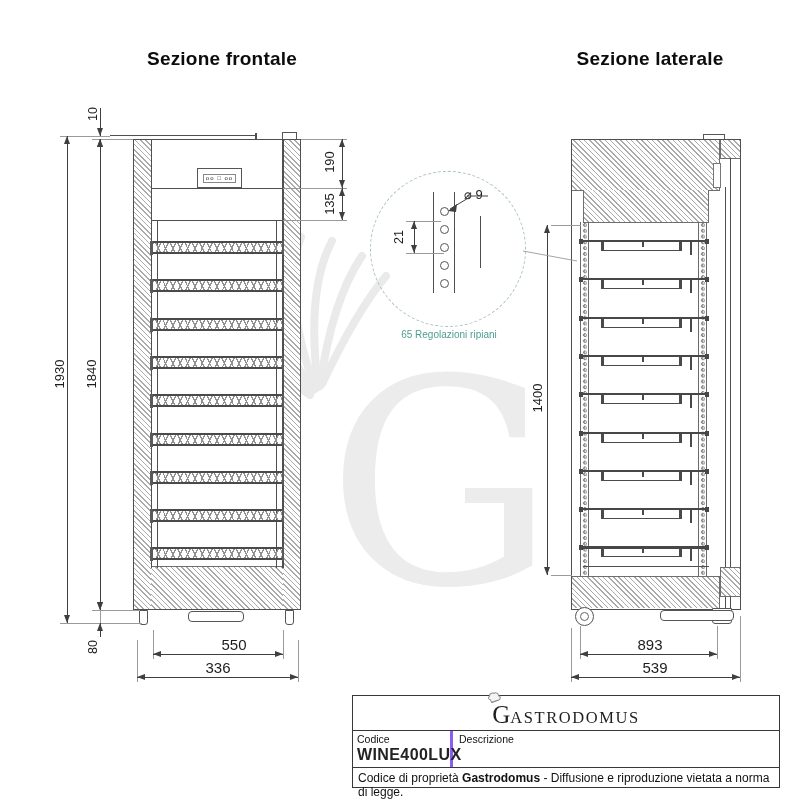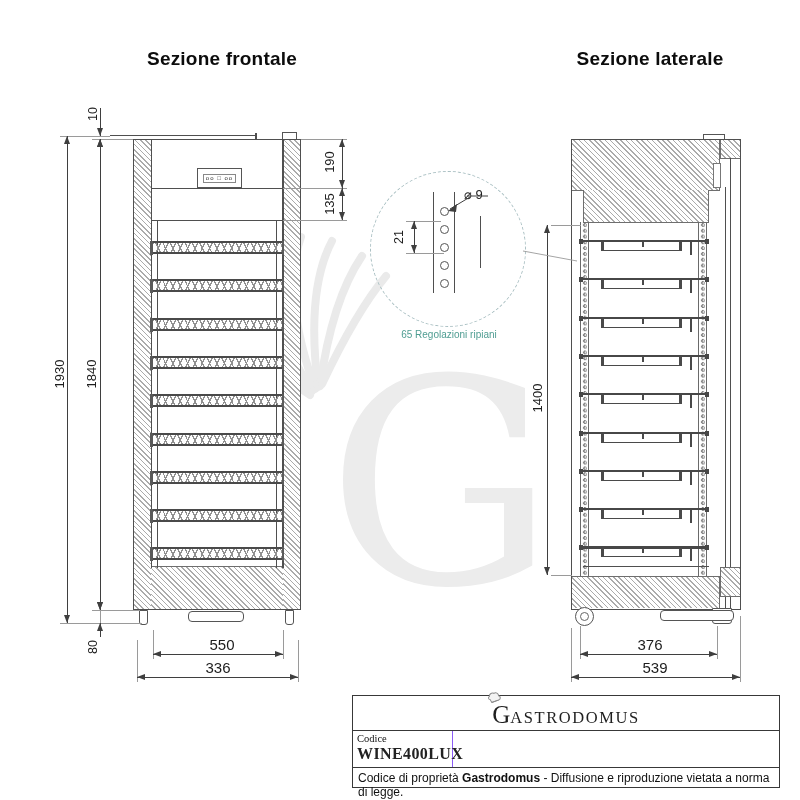--- a/index.html
+++ b/index.html
@@ -67,21 +67,21 @@
   .det-note{position:absolute;font-size:10px;text-align:center;}
   .det-dia{position:absolute;font-size:13px;color:#1d1d1d;}
   
   .tblock{position:absolute;left:352px;top:695px;width:428px;height:93px;border:1.5px solid #383838;background:#fff;box-sizing:border-box;}
   .tb-logo{height:35px;border-bottom:1px solid #383838;display:flex;align-items:flex-end;justify-content:center;padding-bottom:1px;box-sizing:border-box;}
   .logo-wrap{position:relative;font-family:"Liberation Serif",serif;color:#1f1f1f;line-height:22px;white-space:nowrap;}
   .logo-g{font-size:25px;}
   .logo-rest{font-size:16.5px;letter-spacing:1.6px;}
   .hat{position:absolute;left:-5px;top:-13px;}
   .tb-mid{height:37px;border-bottom:1px solid #383838;display:flex;box-sizing:border-box;}
-  .tb-code{width:100px;border-right:1px solid #8b5cf6;padding:2px 4px;box-sizing:border-box;font-family:Liberation Serif, serif;}
+  .tb-code{width:100px;border-right:3px solid #8b5cf6;padding:2px 4px;box-sizing:border-box;}
   .tb-desc{flex:1;padding:2px 6px;box-sizing:border-box;}
   .tb-lbl{font-size:10.5px;color:#111;}
   .tb-code-val{font-size:16px;font-weight:bold;letter-spacing:0.4px;margin-top:1px;}
   .tb-desc-val{font-size:14.5px;margin-top:2px;}
   .tb-foot{padding:3px 5px;font-size:12px;color:#111;}
 </style>
 </head>
 <body>
 
 <div id="canvas">
@@ -162,21 +162,21 @@
   <div class="dimv no-bot" style="left:100px;top:623px;height:14px;"></div>
   <div class="dlabel rot sm" style="left:77px;top:641px;width:30px;height:12px;">80</div>
 
   <div class="dimv" style="left:342px;top:139px;height:49px;"></div>
   <div class="dlabel rot" style="left:312px;top:155px;width:36px;height:14px;">190</div>
 
   <div class="dimv" style="left:342px;top:188px;height:32px;"></div>
   <div class="dlabel rot" style="left:312px;top:197px;width:36px;height:14px;">135</div>
 
   <div class="dimh" style="left:153px;top:654px;width:130px;"></div>
-  <div class="dlabel" style="left:192px;top:638px;width:60px;">550</div>
+  <div class="dlabel" style="left:204px;top:638px;width:60px;">550</div>
 
   <div class="dimh" style="left:137px;top:677px;width:161px;"></div>
   <div class="dlabel" style="left:188px;top:661px;width:60px;">336</div>
 
   <div class="det-circle" style="left:370px;top:171px;width:154px;height:154px;"></div>
   <div class="ln" style="left:433px;top:192px;width:1.2px;height:101px;"></div>
   <div class="ln" style="left:454px;top:192px;width:1.2px;height:101px;"></div>
   <div class="ln" style="left:480px;top:216px;width:1.2px;height:52px;"></div>
   <div id="detail-holes">
       <div class="hole" style="left: 439.5px; top: 206.5px; width: 9px; height: 9px;"></div>
@@ -262,21 +262,21 @@
   <div class="ext" style="left:551px;top:575px;width:21px;height:1px;"></div>
   <div class="ext" style="left:580px;top:626px;width:1px;height:33px;"></div>
   <div class="ext" style="left:717px;top:626px;width:1px;height:33px;"></div>
   <div class="ext" style="left:571px;top:628px;width:1px;height:54px;"></div>
   <div class="ext" style="left:740px;top:616px;width:1px;height:66px;"></div>
 
   <div class="dimv" style="left:547px;top:225px;height:350px;"></div>
   <div class="dlabel rot" style="left:520px;top:391px;width:36px;height:14px;">1400</div>
 
   <div class="dimh" style="left:580px;top:654px;width:137px;"></div>
-  <div class="dlabel" style="left:620px;top:638px;width:60px;">376</div>
+  <div class="dlabel" style="left:620px;top:638px;width:60px;">893</div>
 
   <div class="dimh" style="left:571px;top:677px;width:169px;"></div>
   <div class="dlabel" style="left:625px;top:661px;width:60px;">539</div>
 
   <svg id="overlay" width="800" height="800">
     <line x1="523" y1="251" x2="577" y2="261" stroke="#9a9a9a" stroke-width="0.9"></line>
     <line x1="470" y1="197" x2="450" y2="209" stroke="#3f3f3f" stroke-width="1"></line>
     <polygon points="448,211 457,204 456,212" fill="#3f3f3f"></polygon>
     <line x1="467" y1="196" x2="488" y2="196" stroke="#3f3f3f" stroke-width="1"></line>
   </svg>
@@ -292,20 +292,21 @@
         </svg>
         <span class="logo-g">G</span><span class="logo-rest">ASTRODOMUS</span>
       </span>
     </div>
     <div class="tb-mid">
       <div class="tb-code">
         <div class="tb-lbl">Codice</div>
         <div class="tb-code-val">WINE400LUX</div>
       </div>
       <div class="tb-desc">
+        <div class="tb-lbl">Descrizione</div>
       </div>
     </div>
     <div class="tb-foot">
       <span>Codice di proprietà </span><b>Gastrodomus</b><span> - Diffusione e riproduzione vietata a norma di legge.</span>
     </div>
   </div>
 
 </div>
 
 </body></html>

